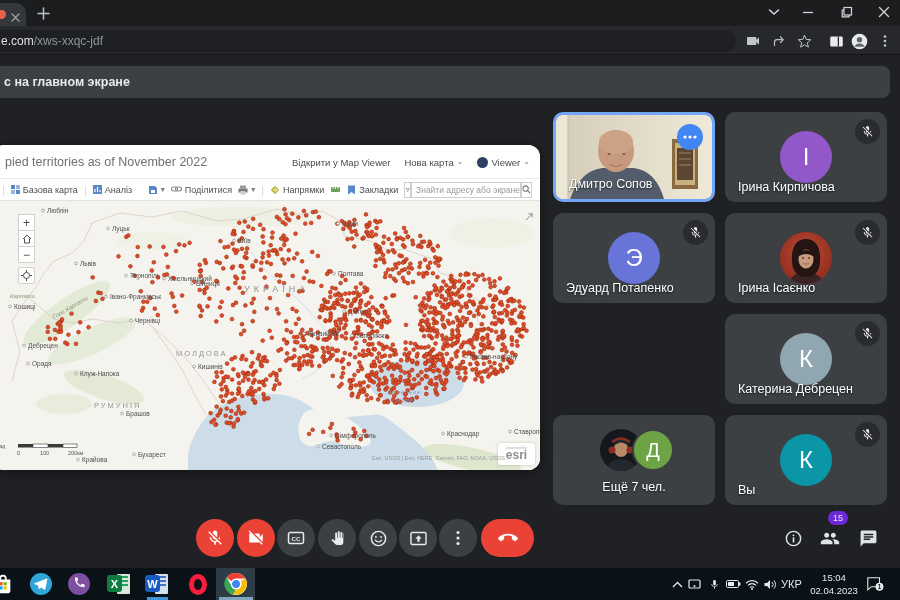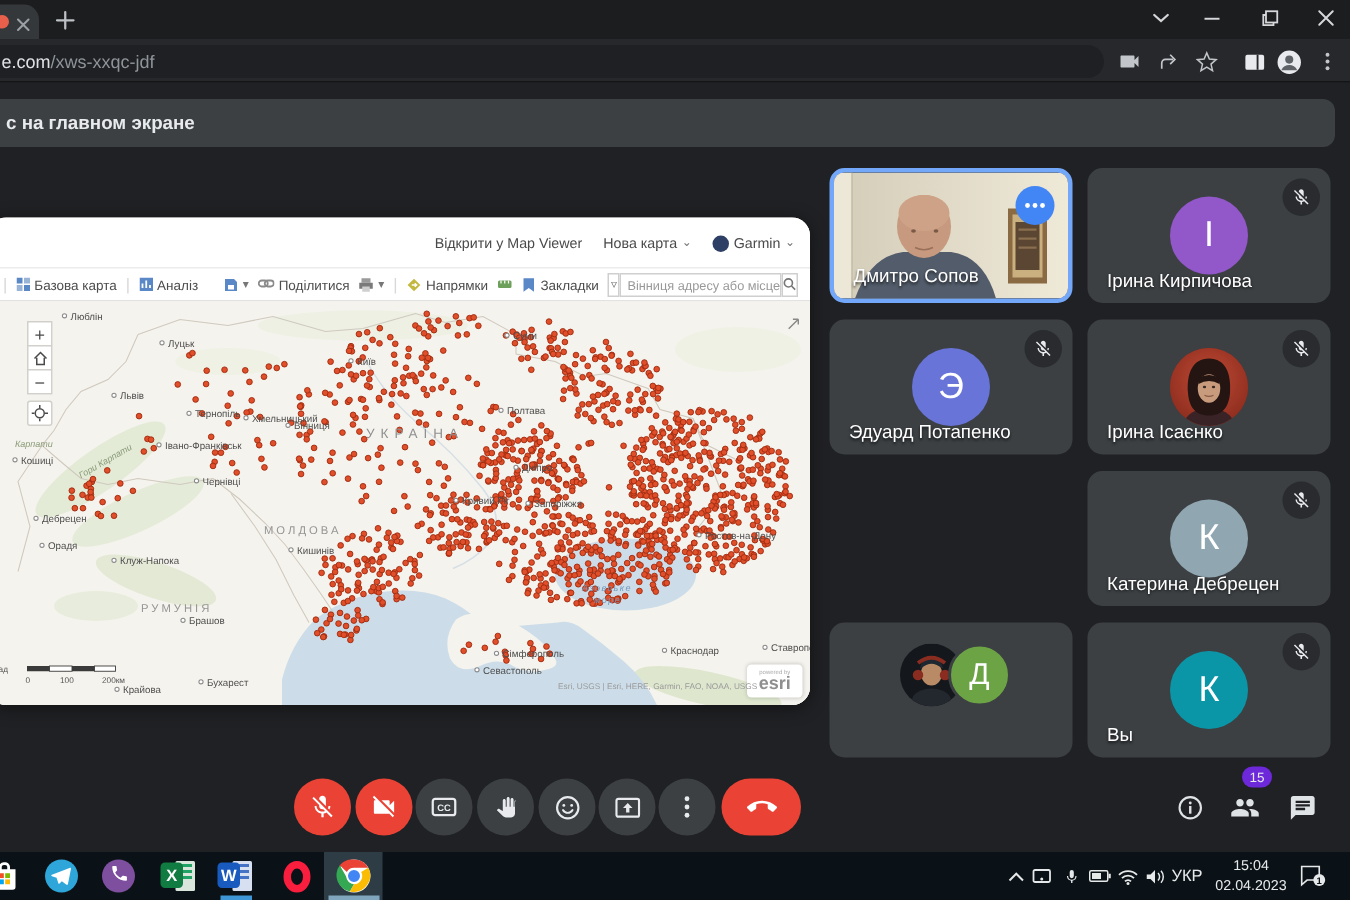--- a/index.html
+++ b/index.html
@@ -161,31 +161,32 @@
         </svg>
     </span>
   </div>
 
   <div class="banner">
     <span>с на главном экране</span>
   </div>
 
   <div class="mapwin">
     <div class="maphead">
+      <span class="maptitle">pied territories as of November 2022</span>
       <div class="maplinks">
         <span class="lk">
             <span>Відкрити у Map Viewer</span>
           </span>
         <span class="lk">
             <span>Нова карта</span>
             <span class="carr">⌄</span>
           </span>
         <span class="lk">
             <span class="globe"></span>
-            <span>Garmin</span>
+            <span>Viewer</span>
             <span class="carr">⌄</span>
           </span>
       </div>
     </div>
     <div class="maptoolbar">
       <span class="tdiv">|</span>
       <span class="tbi">
         <svg class="tico" width="9" height="9" viewBox="0 0 9 9">
             <rect width="4" height="4" fill="#5a87c6"></rect>
             <rect x="5" width="4" height="4" fill="#9ab4d8"></rect>
@@ -242,21 +243,21 @@
       <span class="tbi">
         <svg class="tico" width="9" height="10" viewBox="0 0 9 10">
             <path d="M1 0.5h7v9l-3.5-2.5L1 9.5z" fill="#5a87c6"></path>
           </svg>
         <span>Закладки</span>
       </span>
       <span class="sbtn" style="margin-left:auto">
           <span class="carr">▿</span>
         </span>
       <span class="srch" style="margin-left:-6px">
-          <span>Вінниця адресу або місце</span>
+          <span>Знайти адресу або экране</span>
         </span>
       <span class="sbtn" style="margin-left:-6px">
         <svg width="9" height="9" viewBox="0 0 10 10">
             <circle cx="4" cy="4" r="3" fill="none" stroke="#777" stroke-width="1.2"></circle>
             <path d="M6.3 6.3L9 9" stroke="#777" stroke-width="1.2"></path>
           </svg>
       </span>
     </div>
     <div class="maparea">
       <svg id="mapsvg" width="548" height="269" viewBox="0 0 548 269">
@@ -1834,20 +1835,21 @@
         <ellipse cx="21" cy="38" rx="13" ry="8" fill="#23272e"></ellipse>
         <ellipse cx="21" cy="20" rx="7" ry="8" fill="#b98a66"></ellipse>
         <path d="M13,17 Q14,10 21,10 Q28,10 29,17 Q24,13.5 21,13.5 Q18,13.5 13,17Z" fill="#1f2730"></path>
         <circle cx="12" cy="21" r="3.5" fill="#8a2d20"></circle>
         <circle cx="30" cy="21" r="3.5" fill="#8a2d20"></circle>
         <path d="M12,13 Q21,6 30,13" stroke="#8a2d20" stroke-width="2.5" fill="none"></path>
         </svg>
       </span>
       <span class="gr" style="background: rgb(108, 163, 68);">Д</span>
     </div>
+    <span class="tname center">Ещё 7 чел.</span>
   </div>
 
   <div class="tile" style="left:725px;top:415px">
     <span class="avatar" style="background: rgb(11, 150, 168);">К</span>
     <span class="mute">
         <svg width="13" height="13" viewBox="0 0 24 24">
           <path d="M19 11h-1.7c0 .74-.16 1.43-.43 2.05l1.23 1.23c.56-.98.9-2.09.9-3.28zm-4.02.17c0-.06.02-.11.02-.17V5c0-1.66-1.34-3-3-3S9 3.34 9 5v.18l5.98 5.99zM4.27 3L3 4.27l6.01 6.01V11c0 1.66 1.33 3 2.99 3 .22 0 .44-.03.65-.08l1.66 1.66c-.71.33-1.5.52-2.31.52-2.76 0-5.3-2.1-5.3-5.1H5c0 3.41 2.72 6.23 6 6.72V21h2v-3.28c.91-.13 1.77-.45 2.54-.9L19.73 21 21 19.73 4.27 3z" fill="#e8eaed"></path>
         </svg>
       </span>
     <span class="tname">Вы</span>

